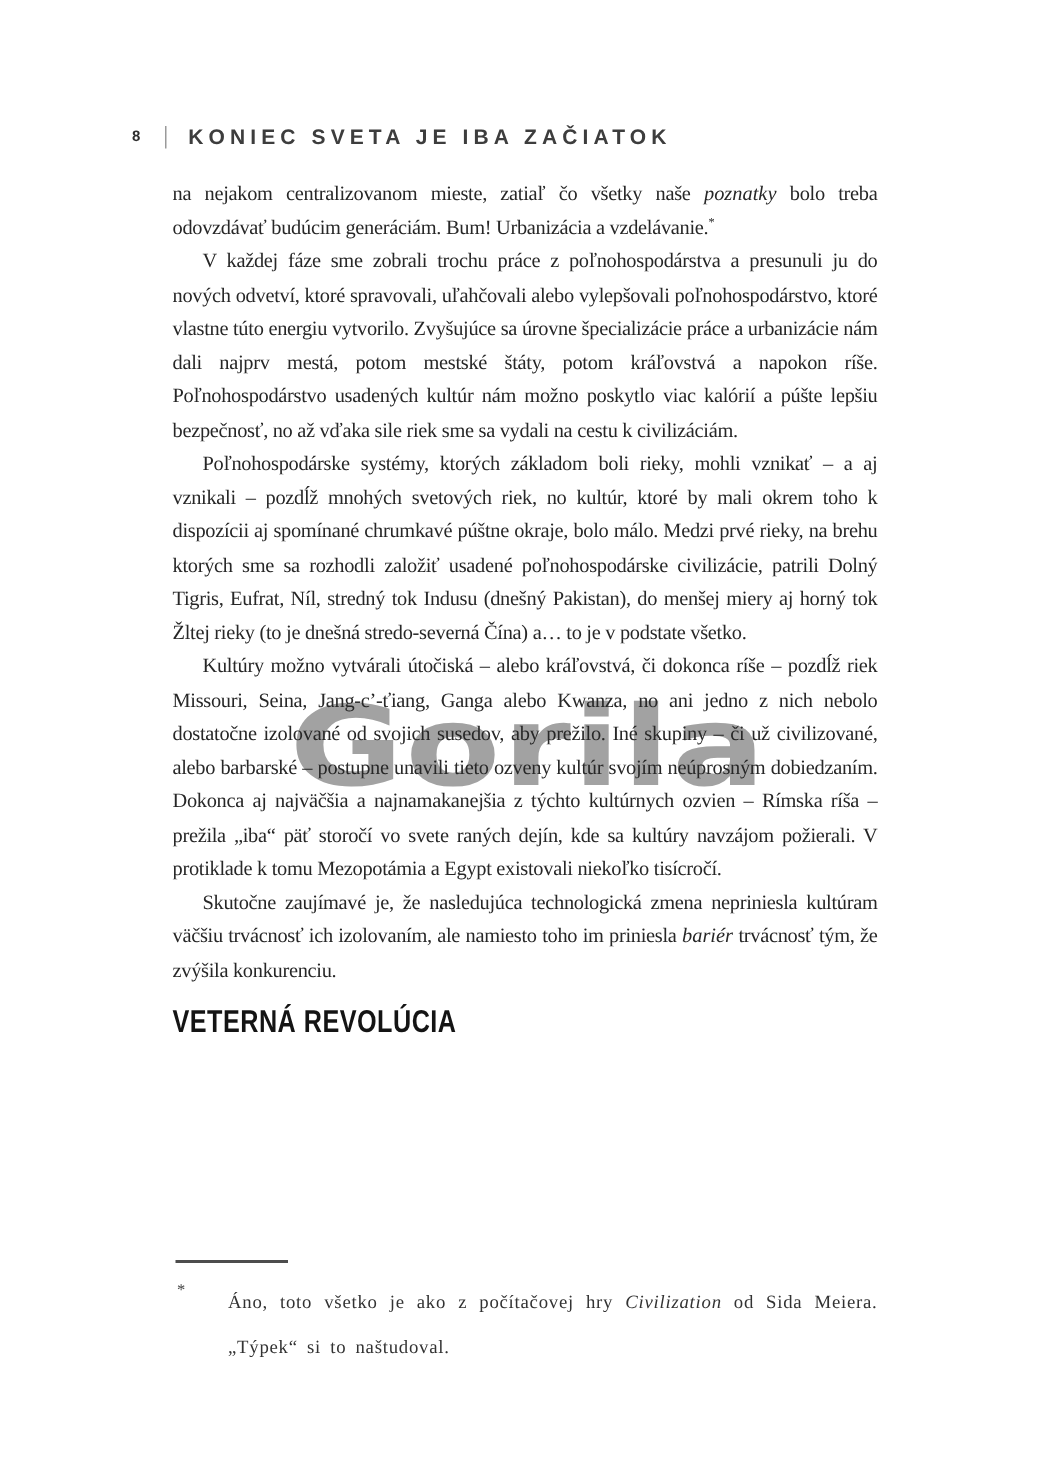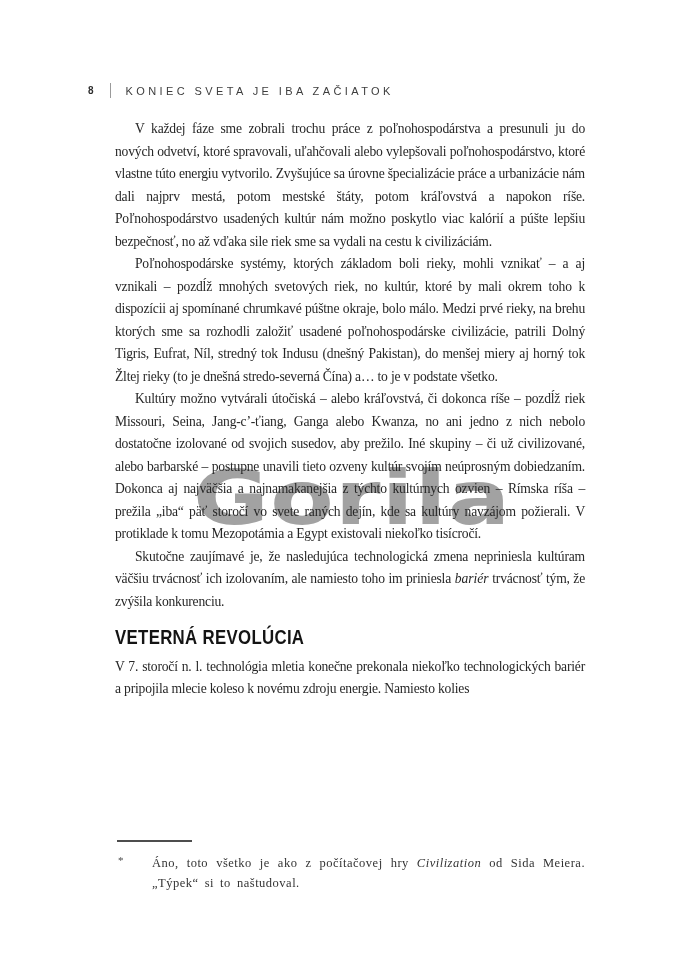--- a/index.html
+++ b/index.html
@@ -24,21 +24,21 @@
     color: #3a3a3a;
   }
   .pagenum {
     font-size: 10px; font-weight: bold; letter-spacing: 1px; color: #2e2e2e;
   }
   .sep {
     width: 1px; height: 15px; background: #9a9a9a;
     margin-left: 15px; margin-right: 15px;
   }
   .running-title {
-    font-size: 11px; letter-spacing: 3.4px; color: #3d3d3d; font-weight: 400;
+    font-size: 14px; letter-spacing: 3.4px; color: #3d3d3d; font-weight: 700;
   }
 
   
   .watermark {
     position: absolute;
     left: 193px; top: 455px;
     z-index: 0;
     font-family: "DejaVu Sans", sans-serif;
     font-weight: bold;
     font-size: 74px;
@@ -91,50 +91,48 @@
     margin-bottom: 11px; margin-left: 2px;
   }
   .fn-body { position: relative; padding-left: 37px; }
   .fn-marker {
     position: absolute; left: 3px; top: 1px;
     font-size: 11px; color: #4a4a4a;
   }
   .fn-text {
     display: block;
     font-size: 12.5px;
-    line-height: 20px;
+    line-height: 30px;
     letter-spacing: 0.5px;
     word-spacing: 2.5px;
     text-align: justify;
   }
 </style>
 </head>
 <body>
 
 <div class="page">
 
   <div class="header">
     <span class="pagenum">8</span>
     <span class="sep"></span>
     <span class="running-title">KONIEC SVETA JE IBA ZAČIATOK</span>
   </div>
 
   <div class="watermark">Gorila</div>
 
   <div class="bodytext">
     <div>
+        <p class="para">na nejakom centralizovanom mieste, zatiaľ čo všetky naše <i>poznatky</i> bolo treba odovzdávať budúcim generáciám. Bum! Urbanizácia a vzdelávanie.<sup>*</sup></p>
         <p class="para indent">V každej fáze sme zobrali trochu práce z poľnohospodárstva a presunuli ju do nových odvetví, ktoré spravovali, uľahčovali alebo vylepšovali poľnohospodárstvo, ktoré vlastne túto energiu vytvorilo. Zvyšujúce sa úrovne špecializácie práce a urbanizácie nám dali najprv mestá, potom mestské štáty, potom kráľovstvá a napokon ríše. Poľnohospodárstvo usadených kultúr nám možno poskytlo viac kalórií a púšte lepšiu bezpečnosť, no až vďaka sile riek sme sa vydali na cestu k civilizáciám.</p>
         <p class="para indent">Poľnohospodárske systémy, ktorých základom boli rieky, mohli vznikať – a aj vznikali – pozdĺž mnohých svetových riek, no kultúr, ktoré by mali okrem toho k dispozícii aj spomínané chrumkavé púštne okraje, bolo málo. Medzi prvé rieky, na brehu ktorých sme sa rozhodli založiť usadené poľnohospodárske civilizácie, patrili Dolný Tigris, Eufrat, Níl, stredný tok Indusu (dnešný Pakistan), do menšej miery aj horný tok Žltej rieky (to je dnešná stredo-severná Čína) a… to je v podstate všetko.</p>
         <p class="para indent">Kultúry možno vytvárali útočiská – alebo kráľovstvá, či dokonca ríše – pozdĺž riek Missouri, Seina, Jang-c’-ťiang, Ganga alebo Kwanza, no ani jedno z nich nebolo dostatočne izolované od svojich susedov, aby prežilo. Iné skupiny – či už civilizované, alebo barbarské – postupne unavili tieto ozveny kultúr svojím neúprosným dobiedzaním. Dokonca aj najväčšia a najnamakanejšia z týchto kultúrnych ozvien – Rímska ríša – prežila „iba“ päť storočí vo svete raných dejín, kde sa kultúry navzájom požierali. V protiklade k tomu Mezopotámia a Egypt existovali niekoľko tisícročí.</p>
         <p class="para indent">Skutočne zaujímavé je, že nasledujúca technologická zmena nepriniesla kultúram väčšiu trvácnosť ich izolovaním, ale namiesto toho im priniesla <i>bariér</i> trvácnosť tým, že zvýšila konkurenciu.</p>
       </div>
     <h2 class="section-heading">VETERNÁ REVOLÚCIA</h2>
-    <div>
-        <p class="para">V 7. storočí n. l. technológia mletia konečne prekonala niekoľko technologických bariér a pripojila mlecie koleso k novému zdroju energie. Namiesto kolies</p>
-      </div>
   </div>
 
   <div class="footnote">
     <div class="fn-rule"></div>
     <div class="fn-body">
       <span class="fn-marker">*</span>
       <span class="fn-text">Áno, toto všetko je ako z počítačovej hry <i>Civilization</i> od Sida Meiera. „Týpek“ si to naštudoval.</span>
     </div>
   </div>
 

